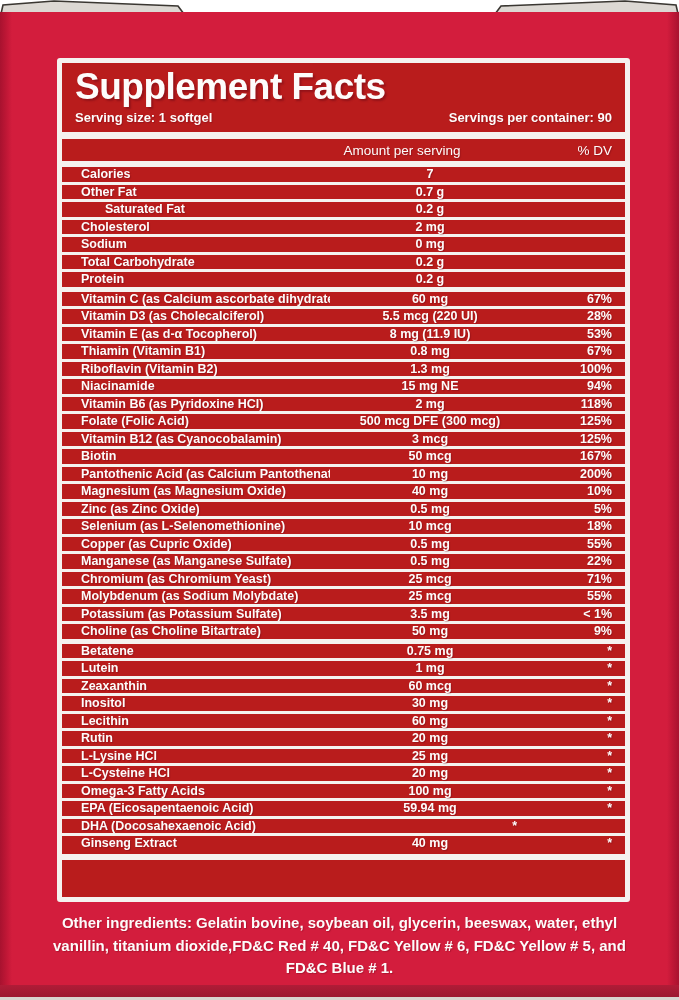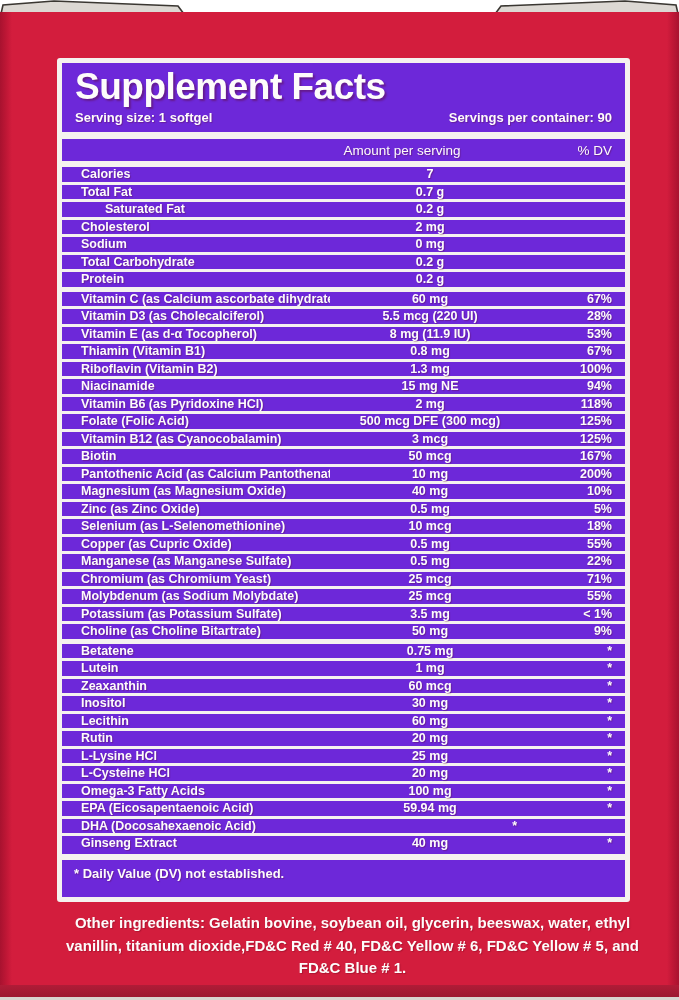--- a/index.html
+++ b/index.html
@@ -20,21 +20,21 @@
     background:linear-gradient(to left,#a8122f 0%,#c01736 55%,rgba(211,29,61,0) 100%);}
   .bottom-strip{position:absolute;left:0;top:985px;width:679px;height:12px;
     background:linear-gradient(to bottom,#b01c37,#9c1830);}
   .bottom-line{position:absolute;left:0;top:997px;width:679px;height:3px;background:#d8d4cf;}
   .flaps{position:absolute;left:0;top:0;width:679px;height:20px;}
 
   
   .facts-box{
     position:absolute;left:57px;top:58px;width:573px;height:844px;
     border:5px solid #f5f2ef;border-radius:3px;
-    background:#6d28d9;box-sizing:border-box;
+    background:#b91c1c;box-sizing:border-box;
     display:flex;flex-direction:column;
   }
   .facts-header{height:67px;padding:2px 13px 0 13px;}
   .facts-title{
     font-size:37px;font-weight:bold;color:#fdfcfb;letter-spacing:-.5px;
     line-height:44px;text-shadow:2px 2px 2px rgba(90,4,20,.38);
   }
   .serving-row{
     display:flex;justify-content:space-between;margin-top:1px;
     font-size:13px;font-weight:bold;color:#fdfcfb;
@@ -69,21 +69,21 @@
   .facts-rows .row.section-end{box-shadow:0 5px 0 0 #f5f2ef;}
   .facts-rows .row:last-child{box-shadow:none;}
 
   .footnote-bar{
     flex:0 0 auto;height:27px;display:flex;align-items:center;
     font-size:13px;font-weight:bold;color:#fdfcfb;padding-left:12px;
     text-shadow:1px 1px 1px rgba(90,4,20,.3);
   }
 
   .other-ingredients{
-    position:absolute;left:46px;top:912px;width:613px;
+    position:absolute;left:33px;top:912px;width:613px;
     text-align:center;font-size:15px;font-weight:bold;color:#fdfcfb;
     line-height:1.5;text-shadow:1px 1px 1px rgba(90,4,20,.3);
   }
 </style>
 </head>
 <body>
 
 <svg class="flaps" viewBox="0 0 679 20">
   <polygon points="0,18 3,5 54,1 178,6 187,18" fill="#dcd8d3" stroke="#3a3732" stroke-width="1.6"></polygon>
   <polygon points="492,18 501,6 625,1 676,5 679,18" fill="#dcd8d3" stroke="#3a3732" stroke-width="1.6"></polygon>
@@ -117,21 +117,21 @@
   <div class="divider d6"></div>
 
   <div class="facts-rows">
   <div class="row">
     <span class="cell-name">Calories</span>
     <span class="cell-amount">7</span>
     <span class="cell-dv"></span>
   </div>
 
   <div class="row">
-    <span class="cell-name">Total Fat</span>
+    <span class="cell-name">Other Fat</span>
     <span class="cell-amount">0.7 g</span>
     <span class="cell-dv"></span>
   </div>
 
   <div class="row indent">
     <span class="cell-name">Saturated Fat</span>
     <span class="cell-amount">0.2 g</span>
     <span class="cell-dv"></span>
   </div>
 
@@ -347,18 +347,15 @@
 
   <div class="row">
     <span class="cell-name">Ginseng Extract</span>
     <span class="cell-amount">40 mg</span>
     <span class="cell-dv">*</span>
   </div>
 </div>
 
   <div class="divider d6"></div>
 
-  <div class="footnote-bar">
-    <span>* Daily Value (DV) not established.</span>
-  </div>
 </div>
 
 <div class="other-ingredients">Other ingredients: Gelatin bovine, soybean oil, glycerin, beeswax, water, ethyl vanillin, titanium dioxide,FD&amp;C Red # 40, FD&amp;C Yellow # 6, FD&amp;C Yellow # 5, and FD&amp;C Blue # 1.</div>
 
 </body></html>

